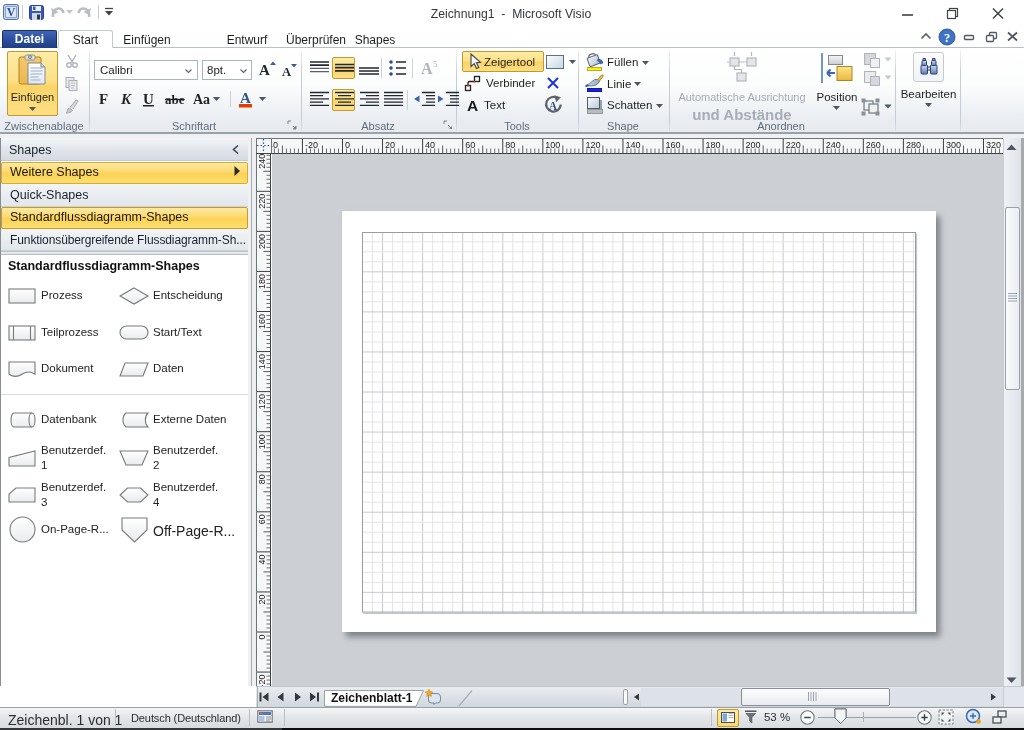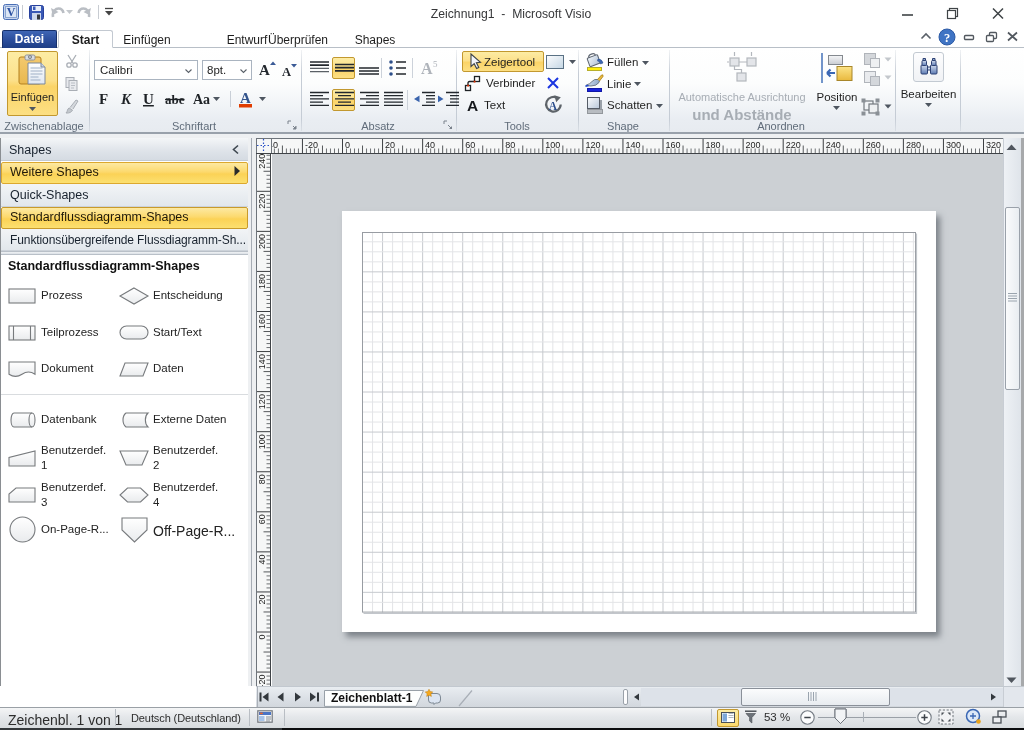--- a/index.html
+++ b/index.html
@@ -45,24 +45,24 @@
     <rect x="6.5" y="3.5" width="8" height="8" fill="none" stroke="#3f4447" stroke-width="1.2"></rect>
     <rect x="4.5" y="5.5" width="8" height="8" fill="#fff" stroke="#3f4447" stroke-width="1.2"></rect>
   </svg>
 <svg style="left:988px;top:5px;" width="20" height="16" viewBox="0 0 20 16">
     <path d="M5 3.5 L15 13.5 M15 3.5 L5 13.5" stroke="#3f4447" stroke-width="1.5"></path>
   </svg>
 <div class="ab" style="left:0;top:28px;width:1024px;height:19.5px;background:#ffffff;border-bottom:1px solid #b8bfc7;"></div>
 <div class="ab" style="left:2px;top:29.5px;width:55px;height:18px;background:linear-gradient(180deg,#3f66b5 0%,#2c4f9e 50%,#1e3e85 100%);border:1px solid #16306b;border-bottom:none;border-radius:2px 2px 0 0;"></div>
 <div class="txt" style="left:29.5px;top:32px;font-size:12px;color:#ffffff;font-weight:bold;transform:translateX(-50%);">Datei</div>
 <div class="ab" style="left:58px;top:29.5px;width:55px;height:18.5px;background:#ffffff;border:1px solid #c3c9d1;border-bottom:1px solid #ffffff;border-radius:2.5px 2.5px 0 0;"></div>
-<div class="txt" style="left:85.5px;top:32.5px;font-size:12px;color:#1e1e1e;font-weight:bold;transform:translateX(-50%);">Start</div>
+<div class="txt" style="left:85.5px;top:32.5px;font-size:12px;color:#1e1e1e;font-weight:normal;transform:translateX(-50%);">Start</div>
 <div class="txt" style="left:147px;top:32.5px;font-size:12px;color:#1e1e1e;font-weight:normal;transform:translateX(-50%);">Einfügen</div>
 <div class="txt" style="left:219px;top:32.5px;font-size:12px;color:#1e1e1e;font-weight:normal;transform:translateX(-50%);margin-left:28px;">Entwurf</div>
-<div class="txt" style="left:298px;top:32.5px;font-size:12px;color:#1e1e1e;font-weight:normal;transform:translateX(-50%);text-align:center;">Überprüfen</div>
+<div class="txt" style="left:316px;top:32.5px;font-size:12px;color:#1e1e1e;font-weight:normal;transform:translateX(-50%);text-align:center;">Überprüfen</div>
 <div class="txt" style="left:375px;top:32.5px;font-size:12px;color:#1e1e1e;font-weight:normal;transform:translateX(-50%);">Shapes</div>
 <svg style="left:920px;top:32px;" width="12" height="9" viewBox="0 0 12 9">
     <path d="M1.5 6.5 L6 2 L10.5 6.5" fill="none" stroke="#5a6169" stroke-width="1.6"></path>
   </svg>
 <svg style="left:938px;top:28px;" width="18" height="18" viewBox="0 0 18 18">
     <circle cx="9" cy="9" r="8" fill="#3f74c4"></circle>
     <circle cx="9" cy="9" r="8" fill="none" stroke="#2c5aa5"></circle>
     <text x="9" y="13.5" font-size="12.5" font-weight="bold" fill="#fff" text-anchor="middle" font-family="Liberation Serif,serif">?</text>
   </svg>
 <svg style="left:962px;top:30px;" width="14" height="13" viewBox="0 0 14 13">

